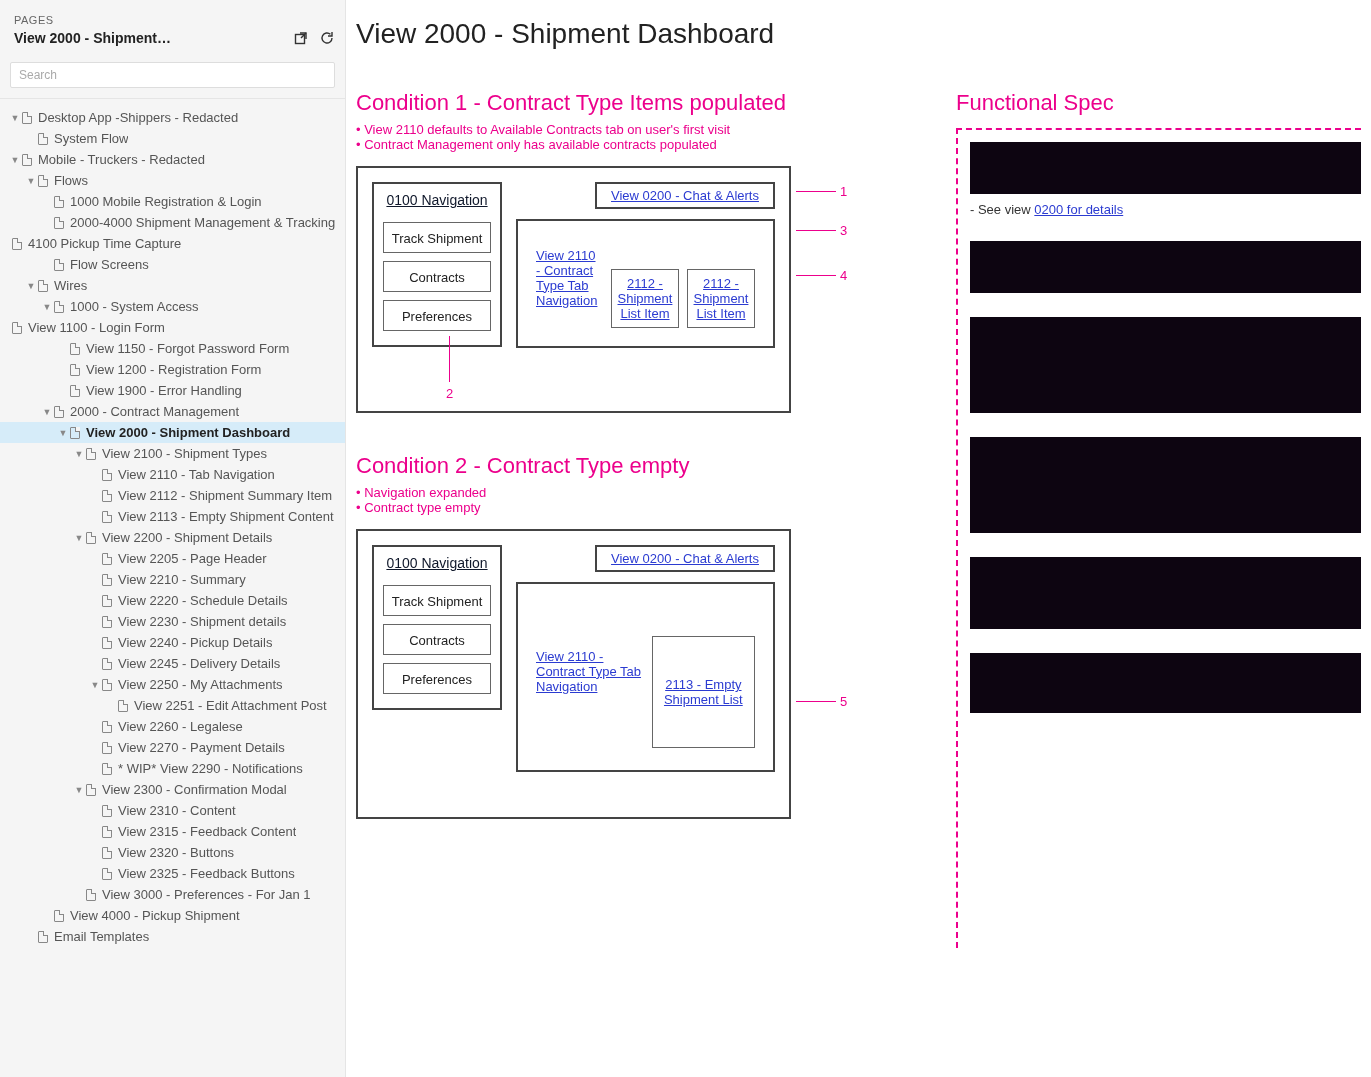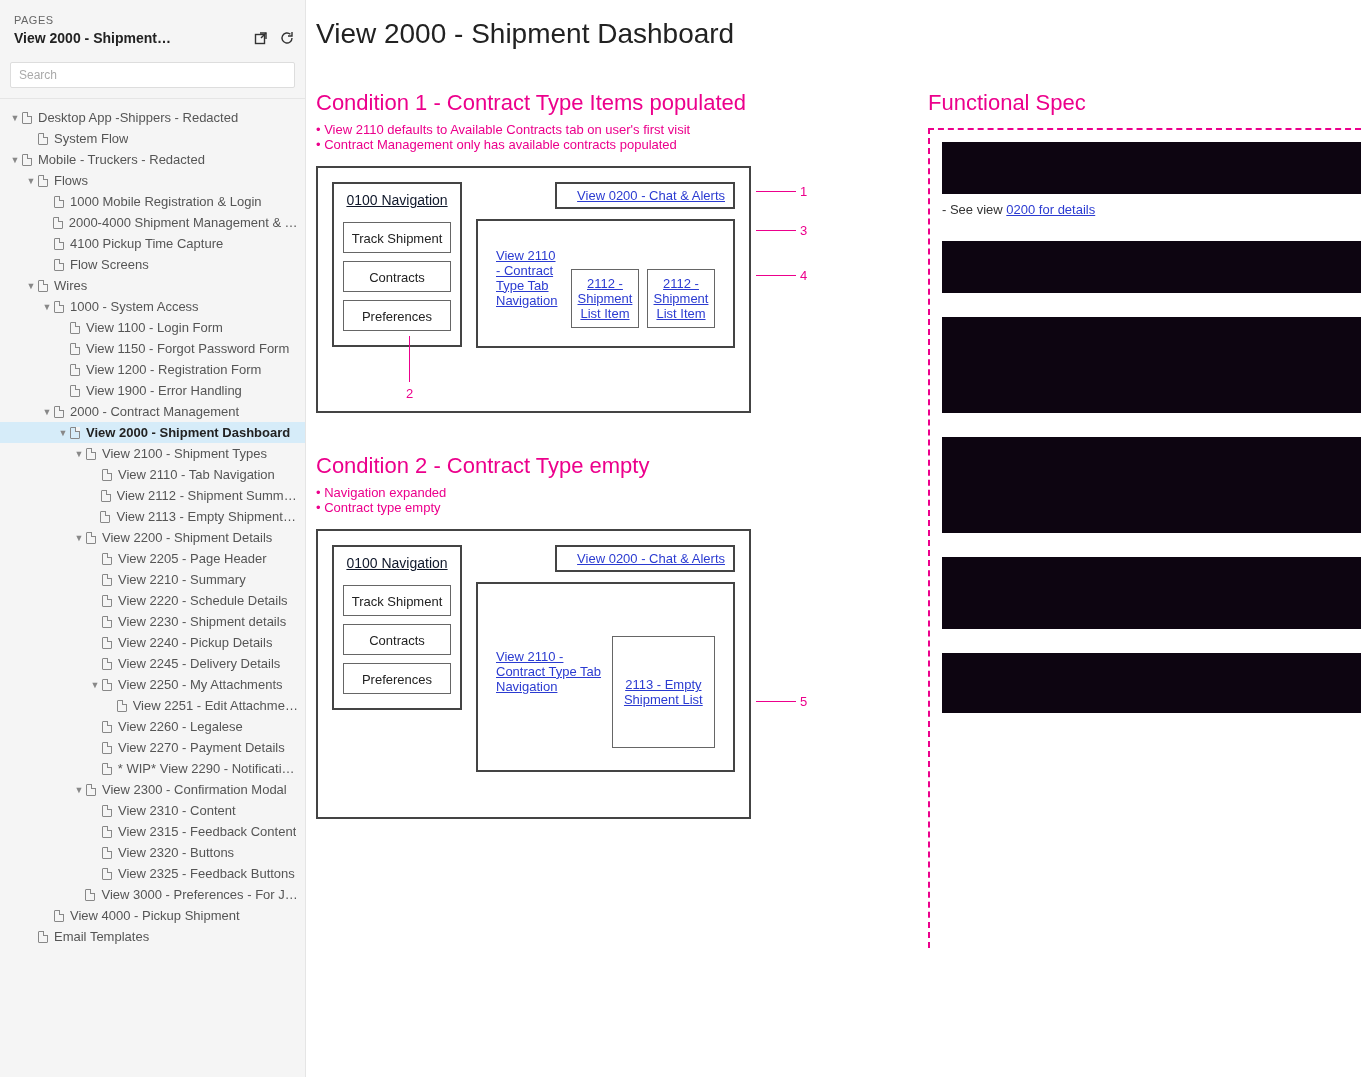--- a/index.html
+++ b/index.html
@@ -1,20 +1,20 @@
 <!DOCTYPE html>
 <html><head>
 <meta charset="utf-8">
 <style>
   * { box-sizing: border-box; }
   html, body { margin:0; padding:0; font-family: Arial, Helvetica, sans-serif; font-size:13px; color:#333; background:#fff; height:100%; }
   body { display:flex; }
 
   
-  .sidebar { width:306px; background:#f5f5f5; border-right:1px solid #e5e5e5; display:flex; flex-direction:column; overflow:hidden; }
+  .sidebar { width:346px; background:#f5f5f5; border-right:1px solid #e5e5e5; display:flex; flex-direction:column; overflow:hidden; }
   .sidebar-header { padding:14px 10px 6px 14px; }
   .pages-label { font-size:11px; letter-spacing:0.5px; color:#666; margin-bottom:4px; }
   .header-row { display:flex; align-items:center; justify-content:space-between; }
   .current-page { font-size:14px; font-weight:bold; color:#222; max-width:180px; white-space:nowrap; overflow:hidden; text-overflow:ellipsis; }
   .header-icons { display:flex; gap:10px; color:#444; }
   .hdr-icon { width:16px; height:16px; display:inline-block; cursor:pointer; }
   .hdr-icon svg { width:16px; height:16px; }
 
   .search-wrap { padding:10px 10px; border-bottom:1px solid #e5e5e5; }
   .search-input { width:100%; height:26px; padding:4px 8px; font-size:12px; border:1px solid #ddd; border-radius:2px; background:#fff; color:#333; }
@@ -24,38 +24,38 @@
   .tree-row { display:flex; align-items:center; height:21px; white-space:nowrap; cursor:pointer; padding-right:6px; }
   .tree-row.selected { background:#d6ecf9; font-weight:bold; color:#222; }
   .caret { width:10px; display:inline-flex; justify-content:center; color:#888; font-size:9px; margin-right:2px; }
   .page-icon { width:10px; height:12px; border:1px solid #888; border-radius:1px; margin-right:6px; flex:0 0 auto; position:relative; }
   .page-icon::after { content:""; position:absolute; top:-1px; right:-1px; width:4px; height:4px; background:#f5f5f5; border-left:1px solid #888; border-bottom:1px solid #888; }
   .tree-label { overflow:hidden; text-overflow:ellipsis; }
 
   
   .main { flex:1; overflow:auto; padding:18px 10px 40px 10px; position:relative; }
   .page-title { font-size:28px; color:#222; margin:0 0 40px 0; font-weight:400; }
-  .cols { display:flex; gap:52px; align-items:flex-start; }
+  .cols { display:flex; gap:40px; align-items:flex-start; }
   .left-col { flex:0 0 560px; }
   .right-col { flex:1; min-width:300px; }
 
   .cond-title { font-size:22px; color:#ec008c; margin:0 0 6px 0; font-weight:400; }
   .cond-bullets { color:#ec008c; font-size:13px; margin-bottom:14px; }
   .cond-bullets div::before { content:"• "; }
   .cond-block { margin-top:40px; }
 
   
   .wire-outer { border:2px solid #444; width:435px; padding:14px 14px 38px 14px; position:relative; }
   .nav-panel { border:2px solid #444; width:130px; padding:6px 0 10px 0; text-align:center; display:flex; flex-direction:column; align-items:center; position:relative; }
   .nav-title { color:#0f172a; text-decoration:underline; font-size:14px; margin:2px 0 10px 0; }
   .nav-btn { border:1px solid #666; width:108px; height:31px; line-height:31px; margin:4px 0; font-size:13px; color:#222; }
   .right-group { position:absolute; left:158px; top:14px; right:14px; display:flex; flex-direction:column; gap:10px; }
   .small-box { border:2px solid #444; text-align:center; padding:4px 8px; color:#2b3bd1; text-decoration:underline; font-size:13px; }
   .inner-box { border:2px solid #444; padding:8px 18px 18px 18px; display:flex; align-items:center; gap:8px; }
-  .alerts-box { align-self:flex-end; width:180px;text-align:right; }
+  .alerts-box { align-self:flex-end; width:180px; }
   .list-item { border:1px solid #666; width:100%; padding:6px 4px; text-align:center; color:#2b3bd1; text-decoration:underline; font-size:13px;margin-top:40px; }
   .inner-title { color:#2b3bd1; text-decoration:underline; font-size:13px; margin:0 0 2px 0; }
 
   .anno { color:#ec008c; font-size:13px; position:absolute; display:flex; align-items:center; gap:4px; }
   .anno .line { height:1px; background:#ec008c; display:inline-block; }
 
   
   .func-title { font-size:22px; color:#ec008c; margin:0 0 12px 0; font-weight:400; }
   .func-box { border:2px dashed #ec008c; border-bottom:none; border-right:none; padding:12px 0 0 12px; min-height:820px; }
   .redacted { height:36px; background:#0d0511; margin:0 0 24px 0; }
@@ -114,41 +114,41 @@
       <div class="tree-row" style="padding-left: 42px;">
         <span class="caret"></span>
         <span class="page-icon"></span>
         <span class="tree-label">1000 Mobile Registration &amp; Login</span>
       </div>
       <div class="tree-row" style="padding-left: 42px;">
         <span class="caret"></span>
         <span class="page-icon"></span>
         <span class="tree-label">2000-4000 Shipment Management &amp; Tracking</span>
       </div>
-      <div class="tree-row" style="padding-left: 42px;">
+      <div class="tree-row" style="">
         <span class="caret"></span>
         <span class="page-icon"></span>
         <span class="tree-label">4100 Pickup Time Capture</span>
       </div>
       <div class="tree-row" style="padding-left: 42px;">
         <span class="caret"></span>
         <span class="page-icon"></span>
         <span class="tree-label">Flow Screens</span>
       </div>
       <div class="tree-row" style="padding-left: 26px;">
         <span class="caret">▼</span>
         <span class="page-icon"></span>
         <span class="tree-label">Wires</span>
       </div>
       <div class="tree-row" style="padding-left: 42px;">
         <span class="caret">▼</span>
         <span class="page-icon"></span>
         <span class="tree-label">1000 - System Access</span>
       </div>
-      <div class="tree-row" style="padding-left: 58px;">
+      <div class="tree-row" style="">
         <span class="caret"></span>
         <span class="page-icon"></span>
         <span class="tree-label">View 1100 - Login Form</span>
       </div>
       <div class="tree-row" style="padding-left: 58px;">
         <span class="caret"></span>
         <span class="page-icon"></span>
         <span class="tree-label">View 1150 - Forgot Password Form</span>
       </div>
       <div class="tree-row" style="padding-left: 58px;">

